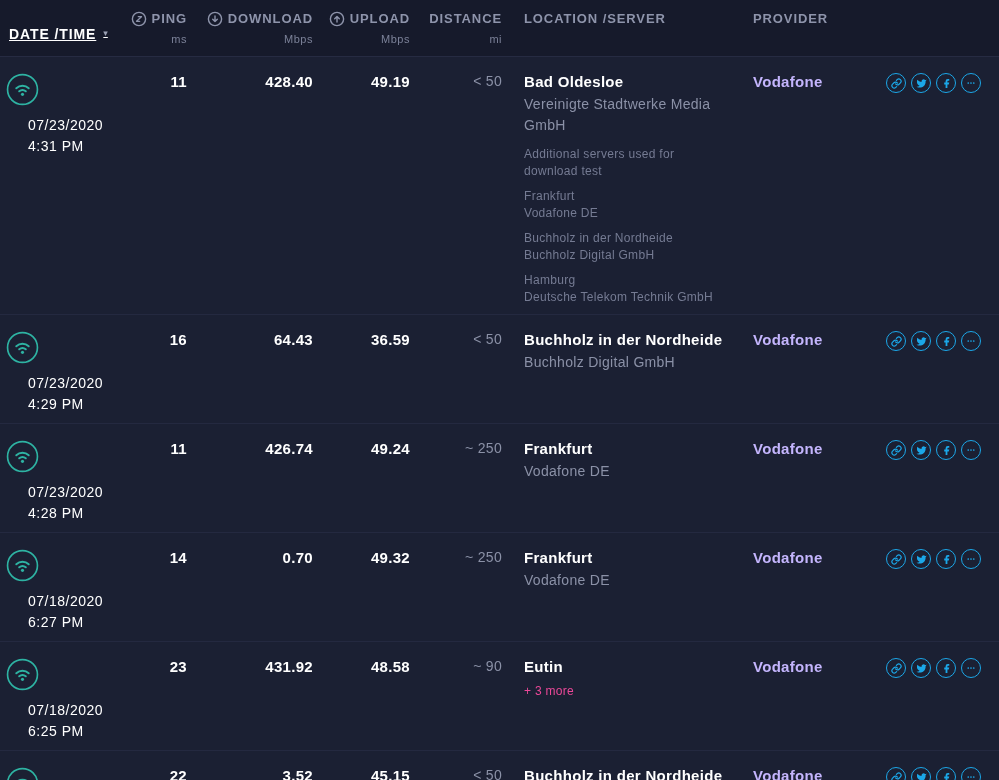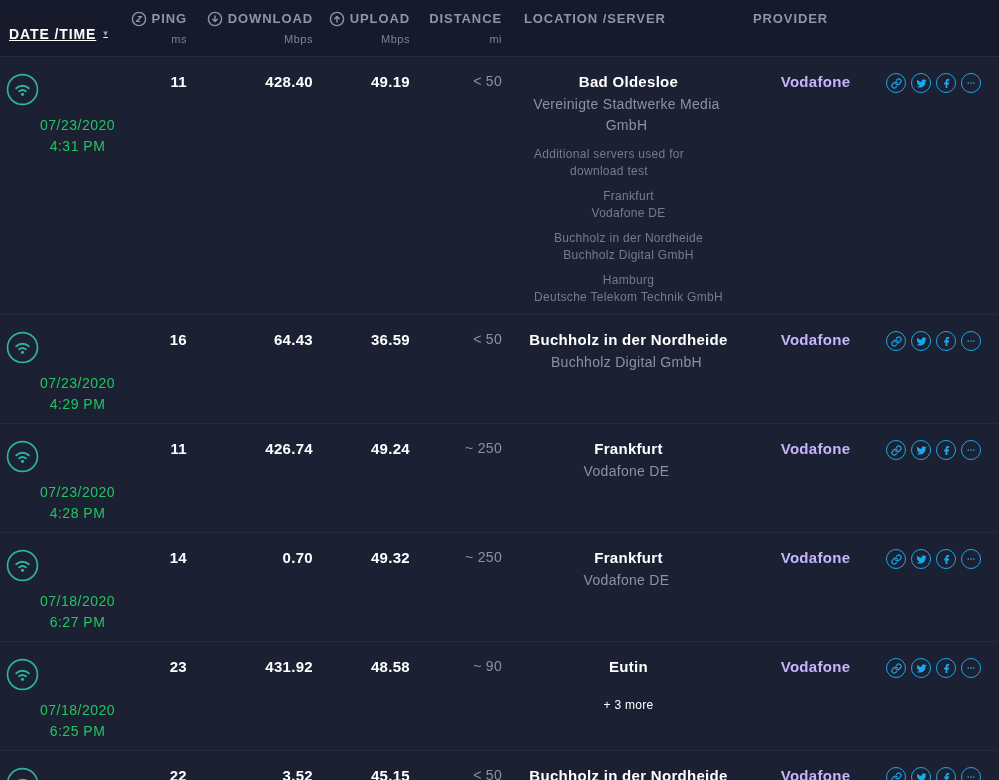--- a/index.html
+++ b/index.html
@@ -36,33 +36,33 @@
   .hicon{display:inline-flex;color:#8e94ab;}
   
   .row{
     min-height:93px;
     padding-top:15px;
     padding-bottom:8px;
     border-bottom:1px solid #242940;
     align-items:start;
   }
   .row:last-child{border-bottom:none;min-height:97px;}
-  .cell{min-width:0;text-align:center;}
+  .cell{min-width:0;}
   .dtcell{padding-left:5px;}
   .wifi{display:block;width:33px;height:33px;margin:1px 0 9px 1px;color:#2eb3a3;}
-  .dateline{font-size:14px;color:#22c55e;letter-spacing:0.5px;line-height:21px;}
+  .dateline{font-size:14px;color:#ffffff;letter-spacing:0.5px;line-height:21px;margin-left:23px;}
   .num{font-size:15px;font-weight:700;color:#fff;text-align:right;letter-spacing:0.3px;line-height:19px;}
   .dist{font-size:14px;color:#8b91a7;text-align:right;letter-spacing:0.3px;line-height:19px;}
   .loccell{padding-left:22px;padding-right:20px;}
   .locname{font-size:15px;font-weight:700;letter-spacing:0.3px;line-height:20px;color:#fff;}
   .sponsor{font-size:14px;color:#8b91a7;letter-spacing:0.3px;line-height:21px;margin-top:2px;max-width:205px;}
   .addlabel{font-size:12px;color:#757b93;letter-spacing:0.3px;line-height:17px;margin-top:10px;max-width:170px;}
   .addsrv{margin-top:8px;}
   .addloc,.addsponsor{font-size:12px;color:#757b93;letter-spacing:0.3px;line-height:17px;}
-  .morelink{font-size:12px;color:#ffffff;letter-spacing:0.3px;line-height:17px;margin-top:20px;cursor:pointer;display:inline-block;}
+  .morelink{font-size:12px;color:#ec4899;letter-spacing:0.3px;line-height:17px;margin-top:6px;cursor:pointer;display:inline-block;}
   .provcell{font-size:15px;font-weight:700;letter-spacing:0.3px;line-height:19px;color:#c4b5fd;}
   .sharecell{display:flex;gap:5px;justify-content:flex-end;padding-right:18px;padding-top:1px;}
   .sharebtn{
     width:20px;height:20px;border-radius:50%;
     border:1.6px solid #1ba7e8;background:transparent;
     display:flex;align-items:center;justify-content:center;
     color:#1ba7e8;cursor:pointer;padding:0;flex:0 0 auto;
   }
   .sharebtn svg{display:block;}
 </style>

